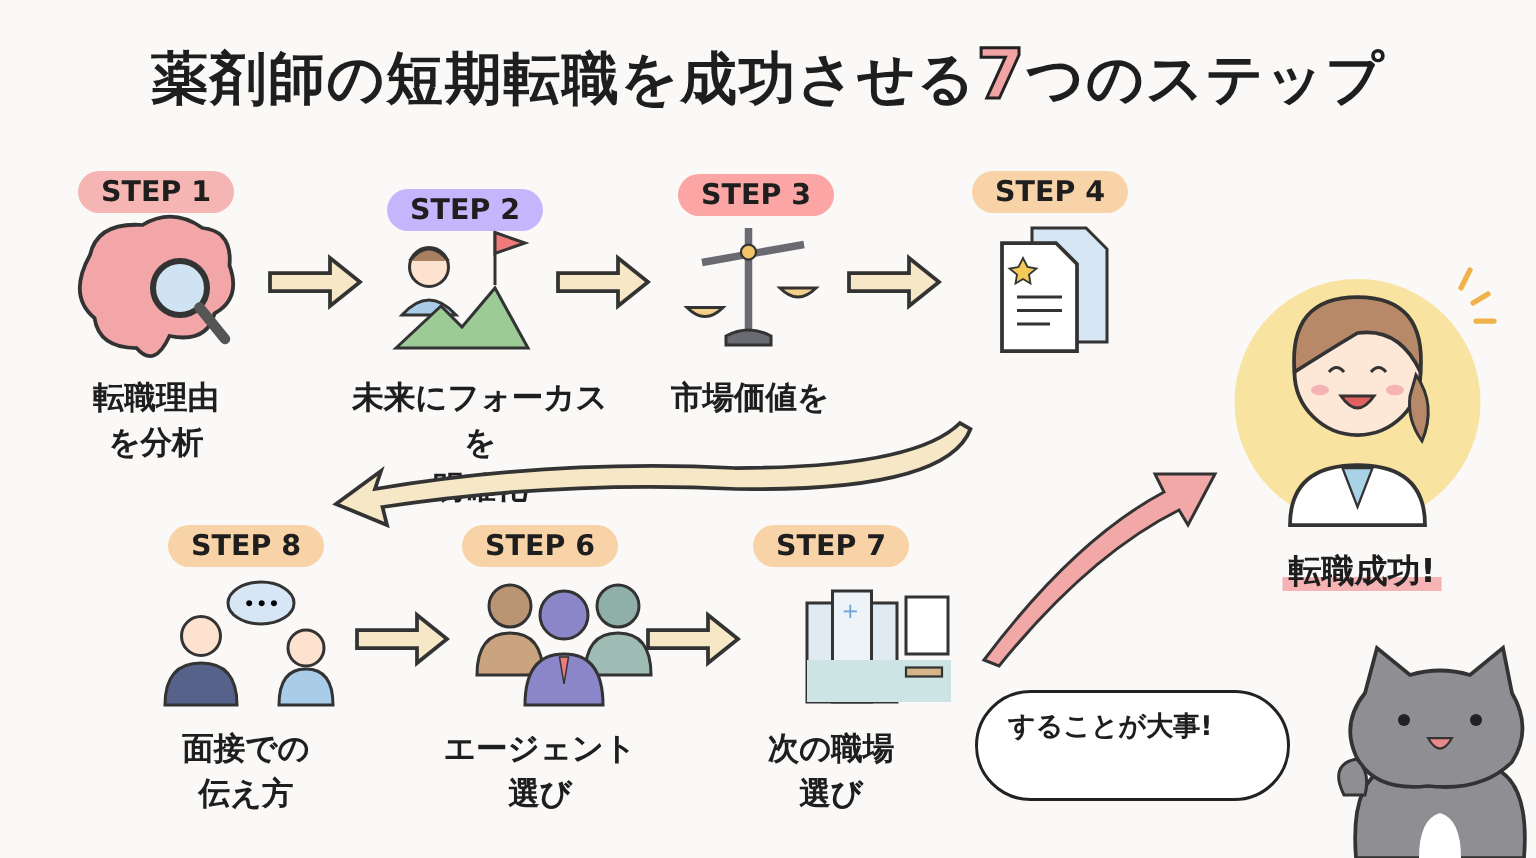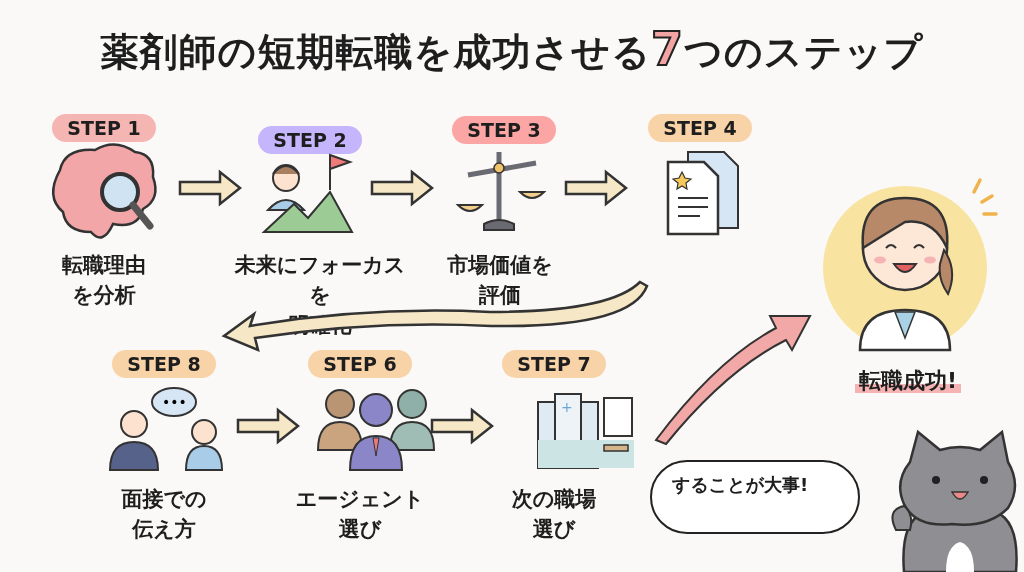--- a/index.html
+++ b/index.html
@@ -29,21 +29,20 @@
 <div class="label" style="left:24px;top:250px;">
     <div>転職理由</div>
     <div>を分析</div>
   </div>
 <div class="label" style="left:230px;top:250px;width:180px;">
     <div>未来にフォーカスを</div>
     <div>明確化</div>
   </div>
 <div class="label" style="left:420px;top:250px;">
     <div>市場価値を</div>
-    <div>評価</div>
   </div>
 <div class="label" style="left:620px;top:250px;">
   </div>
 <div class="label" style="left:84px;top:484px;">
     <div>面接での</div>
     <div>伝え方</div>
   </div>
 <div class="label" style="left:280px;top:484px;">
     <div>エージェント</div>
     <div>選び</div>

